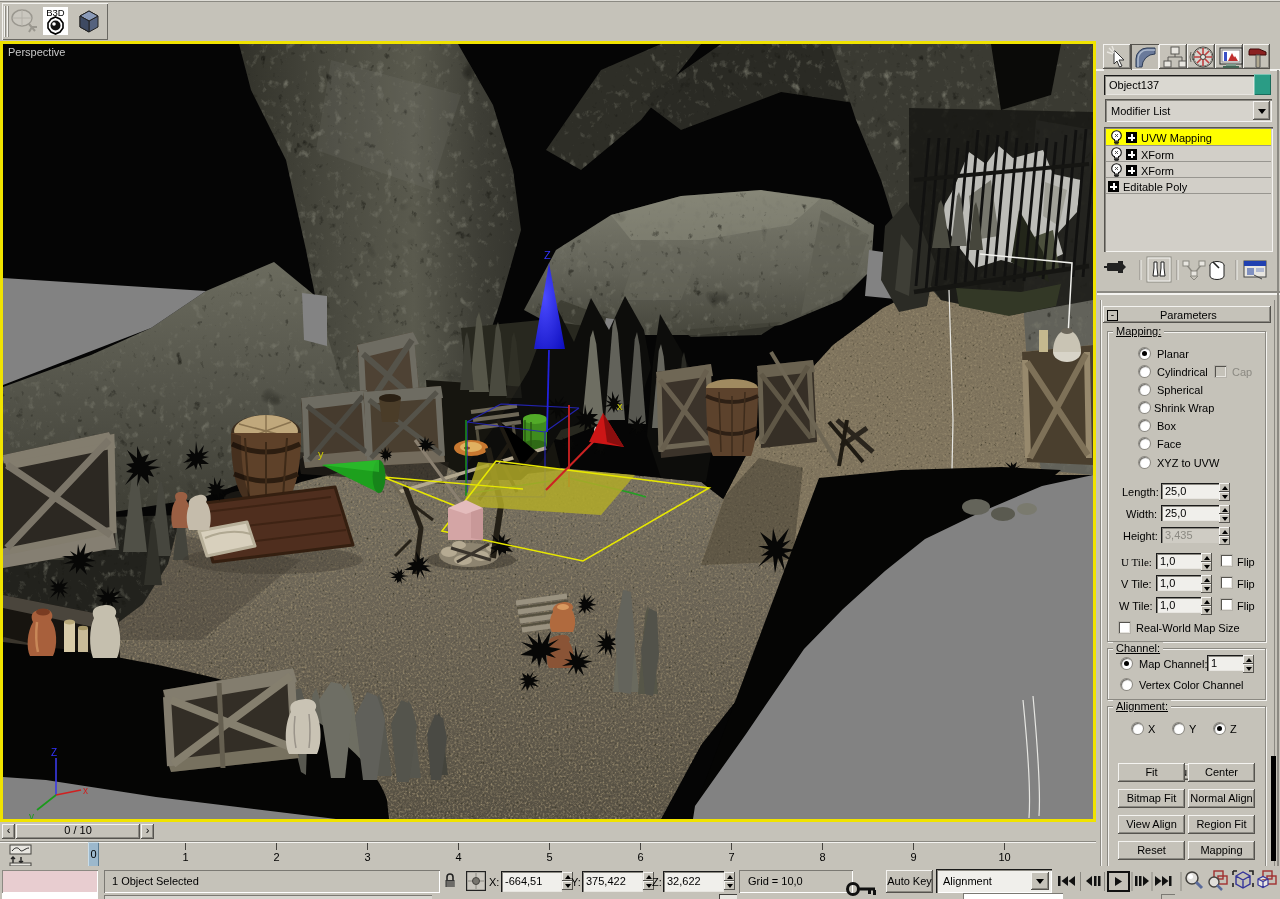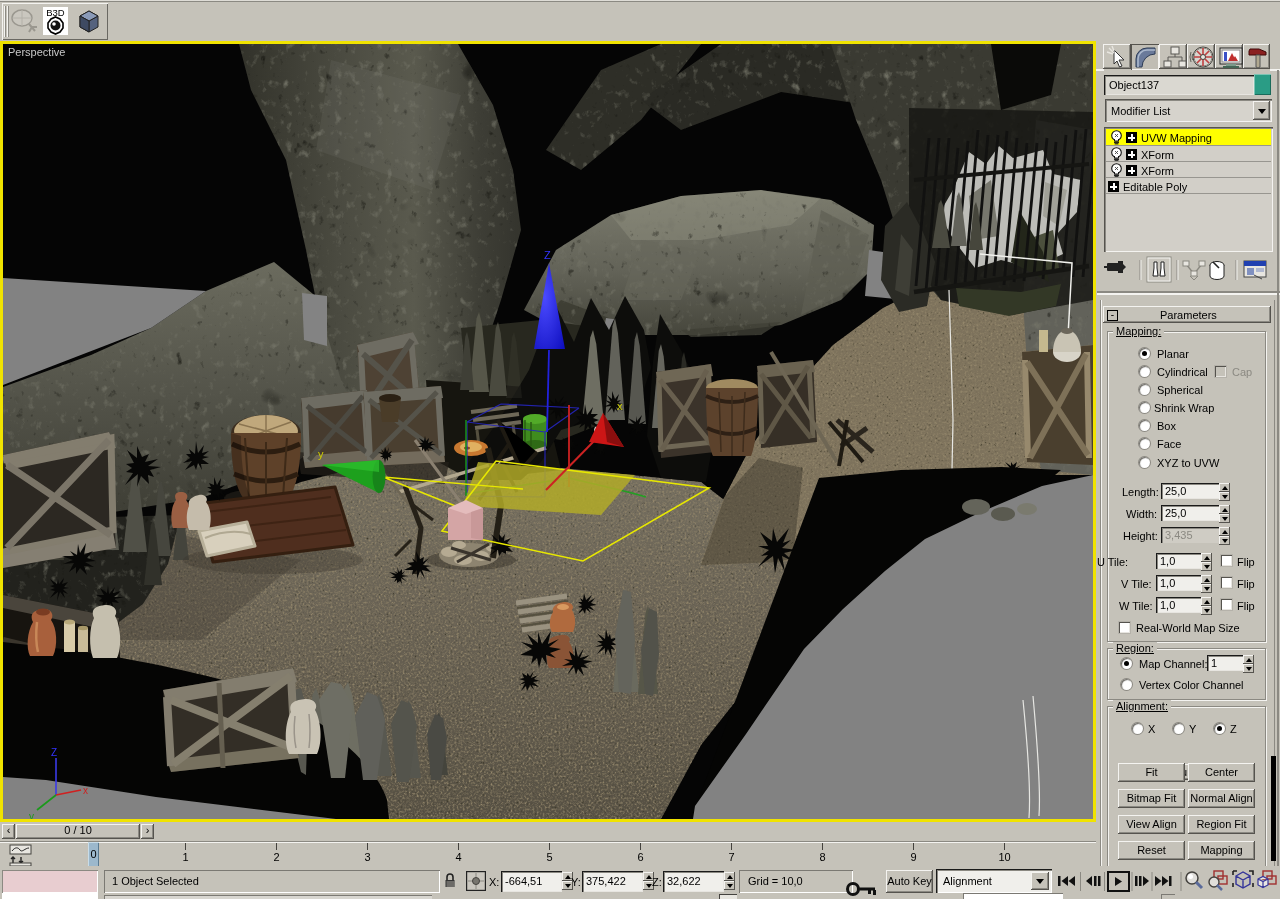--- a/index.html
+++ b/index.html
@@ -635,21 +635,21 @@
 <div class="spin" style="left:1219px;top:505px;">
     <div class="up"></div>
     <div class="dn"></div>
   </div>
 <div class="lbl" style="left:1123px;top:530px;">Height:</div>
 <div class="gf" style="left:1161px;top:527px;width:55px;height:16px;line-height:16px;padding-left:4px;">3,435</div>
 <div class="spin" style="left:1219px;top:527px;">
     <div class="up"></div>
     <div class="dn"></div>
   </div>
-<div class="lbl" style="left:1097px;top:556px;">U Tile:</div>
+<div class="lbl" style="left:1121px;top:556px;font-family:Liberation Serif, serif;">U Tile:</div>
 <div class="wf" style="left:1156px;top:553px;width:42px;height:16px;line-height:16px;padding-left:4px;">1,0</div>
 <div class="spin" style="left:1201px;top:553px;">
     <div class="up"></div>
     <div class="dn"></div>
   </div>
 <div class="check" style="left:1221px;top:555px;"></div>
 <div class="lbl" style="left:1237px;top:556px;">Flip</div>
 <div class="lbl" style="left:1121px;top:578px;">V Tile:</div>
 <div class="wf" style="left:1156px;top:575px;width:42px;height:16px;line-height:16px;padding-left:4px;">1,0</div>
 <div class="spin" style="left:1201px;top:575px;">
@@ -663,21 +663,21 @@
 <div class="spin" style="left:1201px;top:597px;">
     <div class="up"></div>
     <div class="dn"></div>
   </div>
 <div class="check" style="left:1221px;top:599px;"></div>
 <div class="lbl" style="left:1237px;top:600px;">Flip</div>
 <div class="check" style="left:1119px;top:622px;"></div>
 <div class="lbl" style="left:1136px;top:622px;">Real-World Map Size</div>
 
 <div class="grp" style="left:1107px;top:648px;width:157px;height:50px;"></div>
-<div class="grplbl" style="left:1113px;top:642px;">Region:</div>
+<div class="grplbl" style="left:1113px;top:642px;">Channel:</div>
 <div class="radio on" style="left:1121px;top:658px;"></div>
 <div class="lbl" style="left:1139px;top:658px;">Map Channel:</div>
 <div class="wf" style="left:1207px;top:655px;width:33px;height:16px;line-height:16px;padding-left:4px;">1</div>
 <div class="spin" style="left:1243px;top:655px;">
     <div class="up"></div>
     <div class="dn"></div>
   </div>
 <div class="radio" style="left:1121px;top:679px;"></div>
 <div class="lbl" style="left:1139px;top:679px;">Vertex Color Channel</div>
 

